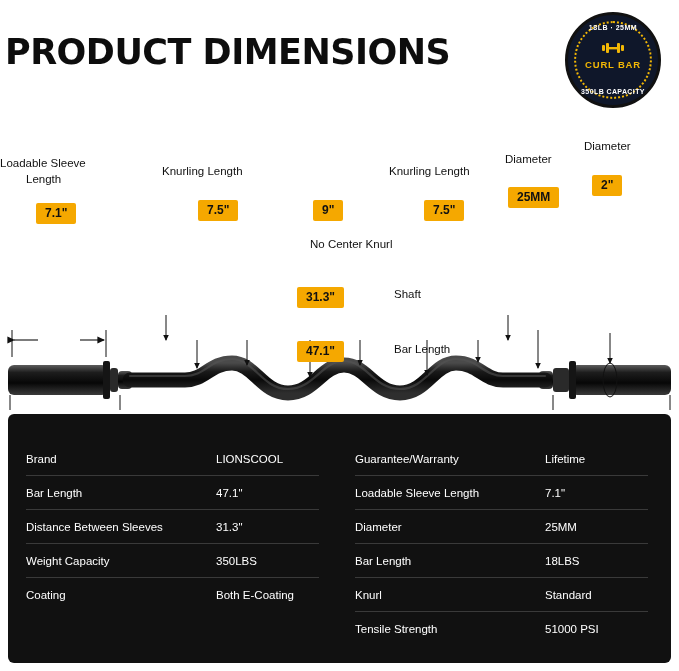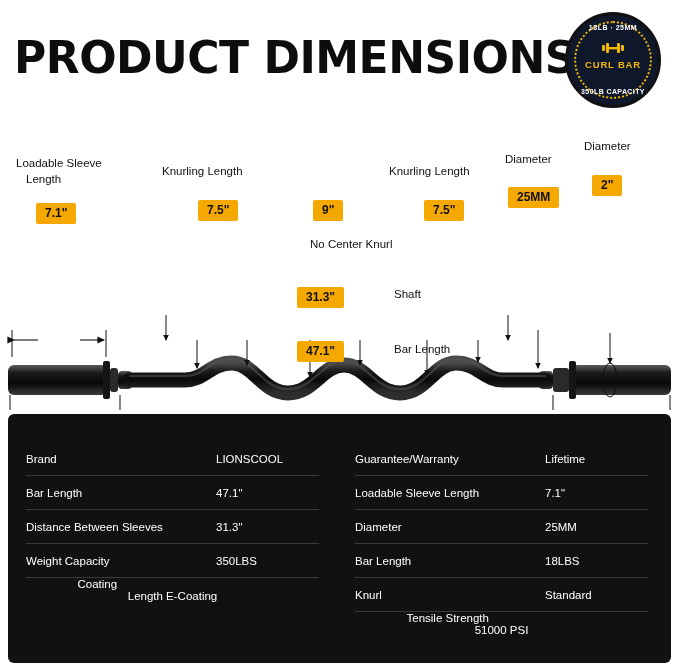--- a/index.html
+++ b/index.html
@@ -16,23 +16,23 @@
   }
   .page {
     position: relative;
     width: 679px;
     height: 671px;
   }
 
   
   .title {
     position: absolute;
-    left: 14px;
+    left: 5px;
     top: 32px;
-    font-size: 44px;
+    font-size: 35px;
     font-weight: 900;
     letter-spacing: -0.5px;
     color: #0d0d0d;
     font-family: "DejaVu Sans", sans-serif;
     white-space: nowrap;
   }
 
   .badge {
     position: absolute;
     right: 18px;
@@ -139,21 +139,21 @@
     flex: 1;
     padding: 14px 18px 0 18px;
     box-sizing: border-box;
   }
   .spec-row {
     display: flex;
     align-items: center;
     height: 33px;
     border-bottom: 1px solid #3a3a3a;
   }
-  .spec-row:last-child { border-bottom: none; flex-direction: column; }
+  .spec-row:last-child { border-bottom: none; }
   .spec-key {
     width: 190px;
     font-size: 11.5px;
     color: #ffffff;
   }
   .spec-val {
     font-size: 11.5px;
     color: #ffffff;
   }
 </style>
@@ -244,21 +244,21 @@
       <line x1="553" y1="270" x2="553" y2="310" stroke="#111" stroke-width="1"></line>
       <line x1="122" y1="301" x2="300" y2="301" stroke="#111" stroke-width="1.1" marker-start="url(#ar)"></line>
       <line x1="377" y1="301" x2="551" y2="301" stroke="#111" stroke-width="1.1" marker-end="url(#ar)"></line>
 
       <line x1="10" y1="270" x2="10" y2="363" stroke="#111" stroke-width="1"></line>
       <line x1="670" y1="270" x2="670" y2="363" stroke="#111" stroke-width="1"></line>
       <line x1="12" y1="355" x2="300" y2="355" stroke="#111" stroke-width="1.1" marker-start="url(#ar)"></line>
       <line x1="377" y1="355" x2="668" y2="355" stroke="#111" stroke-width="1.1" marker-end="url(#ar)"></line>
     </svg>
 
-    <div class="lbl" style="left:16px;top:32px;">Loadable Sleeve</div>
+    <div class="lbl" style="left:0;top:32px;">Loadable Sleeve</div>
     <div class="lbl" style="left:26px;top:48px;">Length</div>
     <div class="lbl" style="left:162px;top:40px;">Knurling Length</div>
     <div class="lbl" style="left:389px;top:40px;">Knurling Length</div>
     <div class="lbl" style="left:272px;top:113px;padding-left:38px;">No Center Knurl</div>
     <div class="lbl" style="left:505px;top:28px;">Diameter</div>
     <div class="lbl" style="left:584px;top:15px;">Diameter</div>
     <div class="lbl" style="left:394px;top:163px;">Shaft</div>
     <div class="lbl" style="left:394px;top:218px;">Bar Length</div>
 
     <div class="chip" style="left:36px;top:78px;">7.1"</div>
@@ -285,21 +285,21 @@
         <div class="spec-row">
           <div class="spec-key">Distance Between Sleeves</div>
           <div class="spec-val">31.3"</div>
         </div>
         <div class="spec-row">
           <div class="spec-key">Weight Capacity</div>
           <div class="spec-val">350LBS</div>
         </div>
         <div class="spec-row">
           <div class="spec-key">Coating</div>
-          <div class="spec-val">Length E-Coating</div>
+          <div class="spec-val">Both E-Coating</div>
         </div>
       </div>
 
       <div class="spec-col">
         <div class="spec-row">
           <div class="spec-key">Guarantee/Warranty</div>
           <div class="spec-val">Lifetime</div>
         </div>
         <div class="spec-row">
           <div class="spec-key">Loadable Sleeve Length</div>

